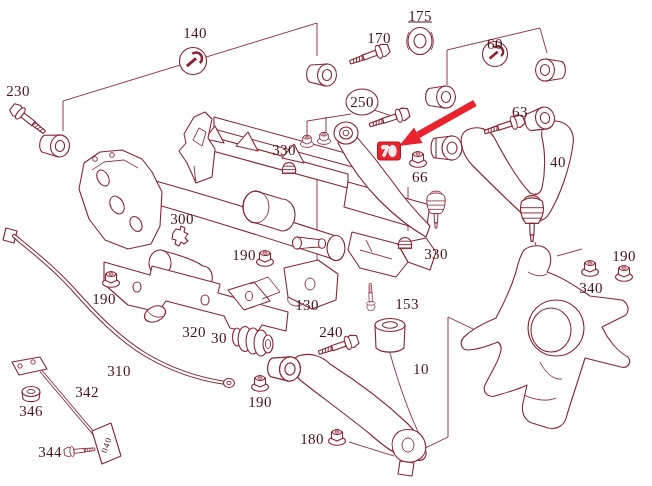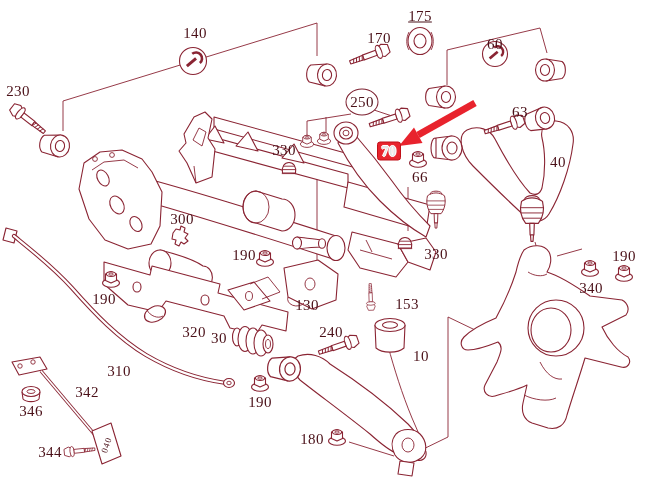--- a/index.html
+++ b/index.html
@@ -263,21 +263,21 @@
     <div class="label " style="left: 502px; top: 112px; margin-left: 18px;">63</div>
     <div class="label " style="left: 558px; top: 162px;">40</div>
     <div class="label " style="left: 182px; top: 219px;">300</div>
     <div class="label " style="left: 244px; top: 255px;">190</div>
     <div class="label " style="left: 307px; top: 305px;">130</div>
     <div class="label " style="left: 104px; top: 299px;">190</div>
     <div class="label " style="left: 154px; top: 332px; margin-left: 40px;">320</div>
     <div class="label " style="left: 219px; top: 338px;">30</div>
     <div class="label " style="left: 331px; top: 332px;">240</div>
     <div class="label " style="left: 396px; top: 304px; margin-left: 11px;">153</div>
-    <div class="label " style="left: 421px; top: 356px;">10</div>
+    <div class="label " style="left: 421px; top: 369px;">10</div>
     <div class="label " style="left: 119px; top: 371px;">310</div>
     <div class="label " style="left: 87px; top: 392px;">342</div>
     <div class="label " style="left: 31px; top: 411px;">346</div>
     <div class="label " style="left: 50px; top: 452px;">344</div>
     <div class="label " style="left: 260px; top: 402px;">190</div>
     <div class="label " style="left: 312px; top: 439px;">180</div>
     <div class="label " style="left: 436px; top: 254px;">330</div>
     <div class="label " style="left: 624px; top: 256px;">190</div>
     <div class="label " style="left: 591px; top: 288px;">340</div>
     <div class="label plate" style="left: 107px; top: 445px;">040</div>

